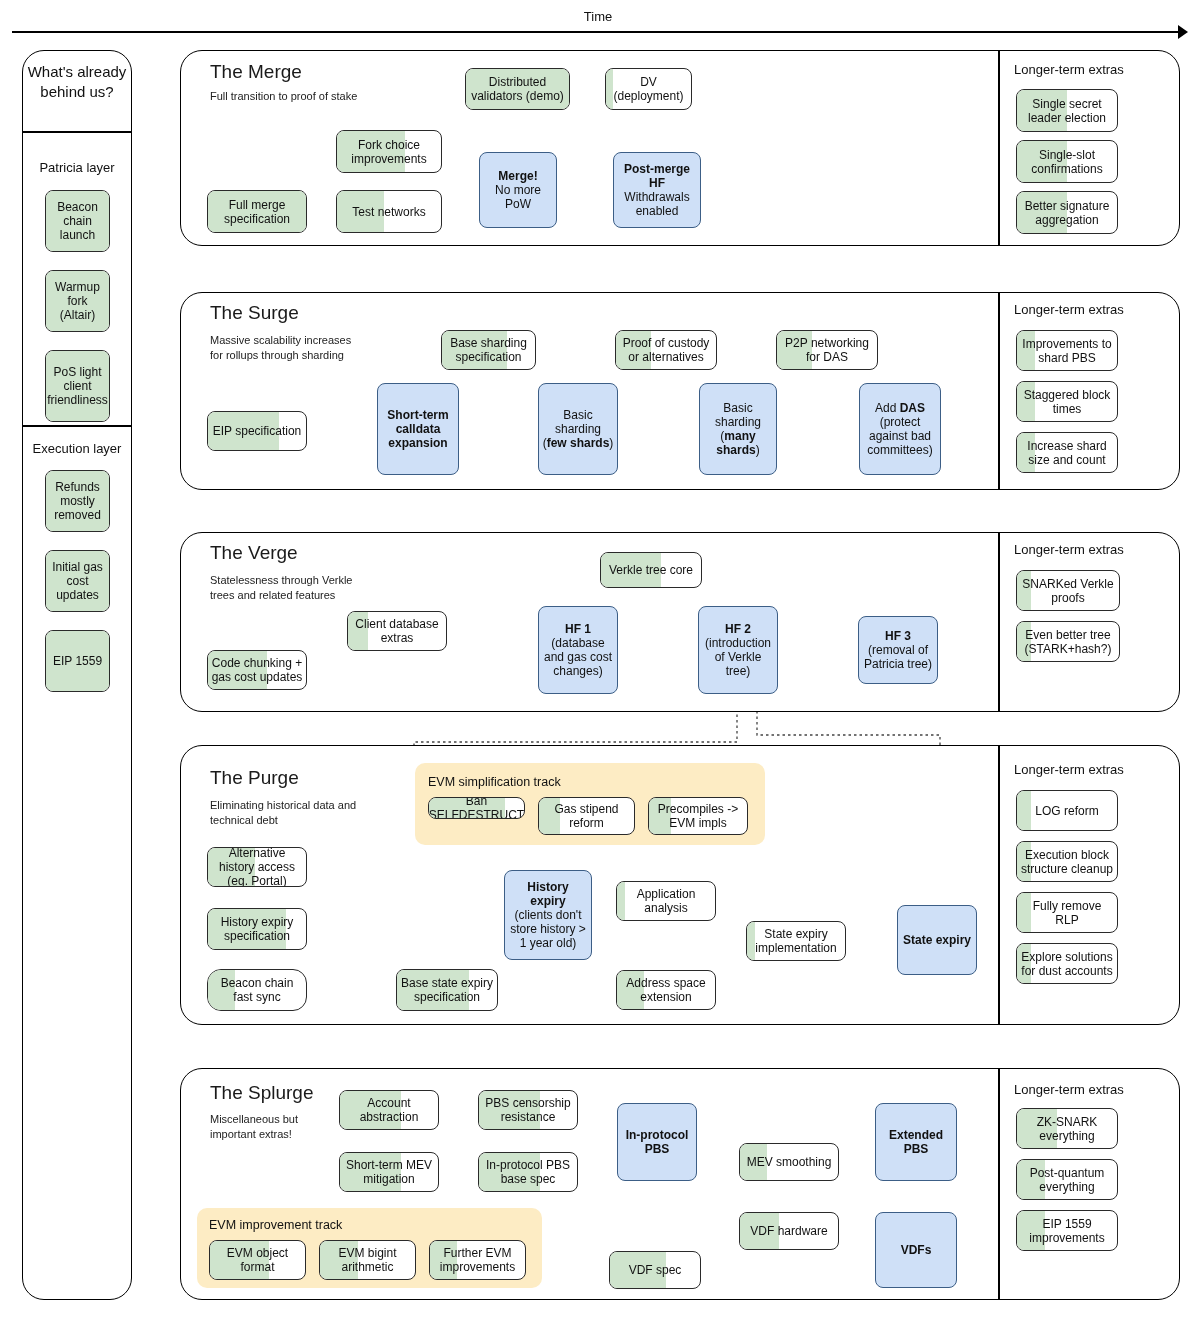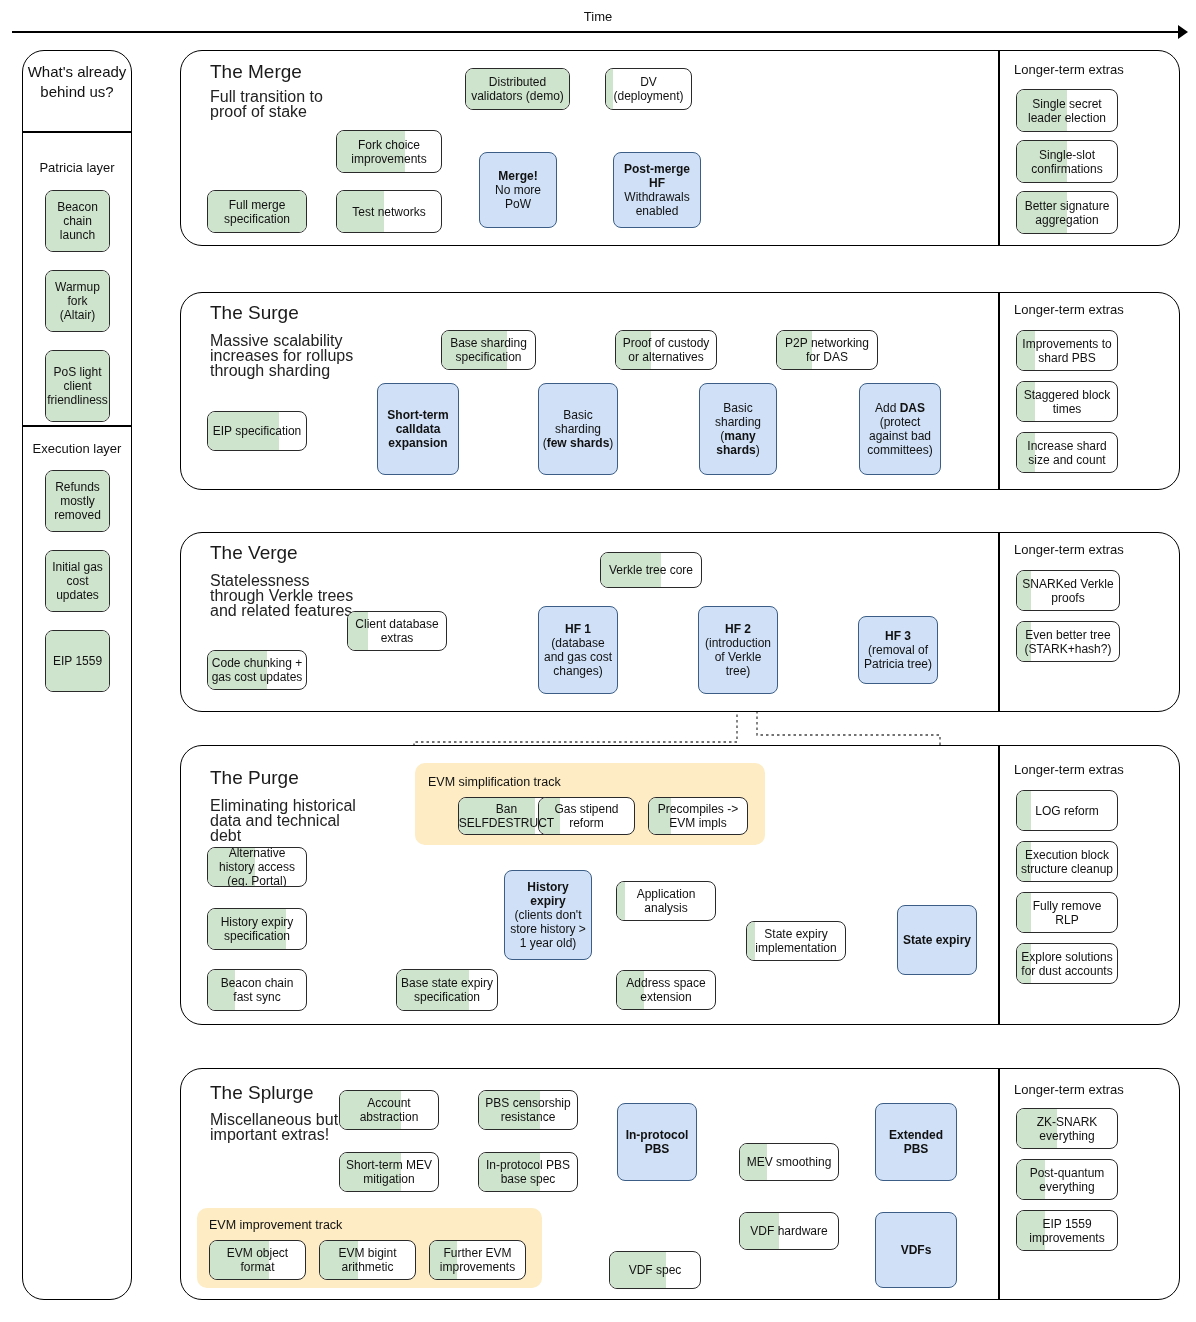--- a/index.html
+++ b/index.html
@@ -36,21 +36,21 @@
     background:#fff;
   }
   .panel-divider {
     position:absolute; width:1.6px; background:#000;
   }
 
   .phase-title {
     position:absolute; font-size:19px; color:#1a1a1a; white-space:nowrap;
   }
   .phase-sub {
-    position:absolute; font-size:16px; line-height:15px; color:#222;
+    position:absolute; font-size:11px; line-height:15px; color:#222;
   }
   .extras-title {
     position:absolute; font-size:13px; color:#111; white-space:nowrap;
   }
 
   
   .node {
     position:absolute;
     border:1.3px solid #2a2a2a;
     border-radius:8px;
@@ -317,42 +317,42 @@
   <div class="label small">Even better tree (STARK+hash?)</div>
 </div>
 
 <div class="round-panel" style="left:180px;top:745px;width:1000px;height:280px;"></div>
 <div class="panel-divider" style="left:998px;top:745px;height:280px;"></div>
 <div class="phase-title" style="left:210px;top:767px;">The Purge</div>
 <div class="phase-sub" style="left:210px;top:798px;width:160px;">Eliminating historical data and technical debt</div>
 
 <div class="track-box" style="left:415px;top:763px;width:350px;height:82px;"></div>
 <div class="track-label" style="left:428px;top:775px;">EVM simplification track</div>
-<div class="node" style="left:428px;top:797px;width:97px;height:38px;margin-left:30px;">
+<div class="node" style="left:428px;top:797px;width:97px;height:22px;">
   <div class="fill" style="width:80%"></div>
   <div class="label">Ban SELFDESTRUCT</div>
 </div>
 <div class="node" style="left:538px;top:797px;width:97px;height:38px;">
   <div class="fill" style="width:22%"></div>
   <div class="label">Gas stipend reform</div>
 </div>
 <div class="node" style="left:648px;top:797px;width:100px;height:38px;">
   <div class="fill" style="width:22%"></div>
   <div class="label">Precompiles -&gt; EVM impls</div>
 </div>
 
 <div class="node" style="left:207px;top:847px;width:100px;height:40px;">
   <div class="fill" style="width:48%"></div>
   <div class="label small">Alternative history access (eg. Portal)</div>
 </div>
 <div class="node" style="left:207px;top:908px;width:100px;height:42px;">
   <div class="fill" style="width:80%"></div>
   <div class="label">History expiry specification</div>
 </div>
-<div class="node" style="left:207px;top:969px;width:100px;height:42px;">
+<div class="node" style="left:207px;top:969px;width:100px;height:42px;border-radius:14px;">
   <div class="fill" style="width:28%"></div>
   <div class="label">Beacon chain fast sync</div>
 </div>
 <div class="node" style="left:396px;top:969px;width:102px;height:42px;">
   <div class="fill" style="width:72%"></div>
   <div class="label">Base state expiry specification</div>
 </div>
 <div class="node" style="left:616px;top:881px;width:100px;height:40px;">
   <div class="fill" style="width:8%"></div>
   <div class="label">Application analysis</div>

